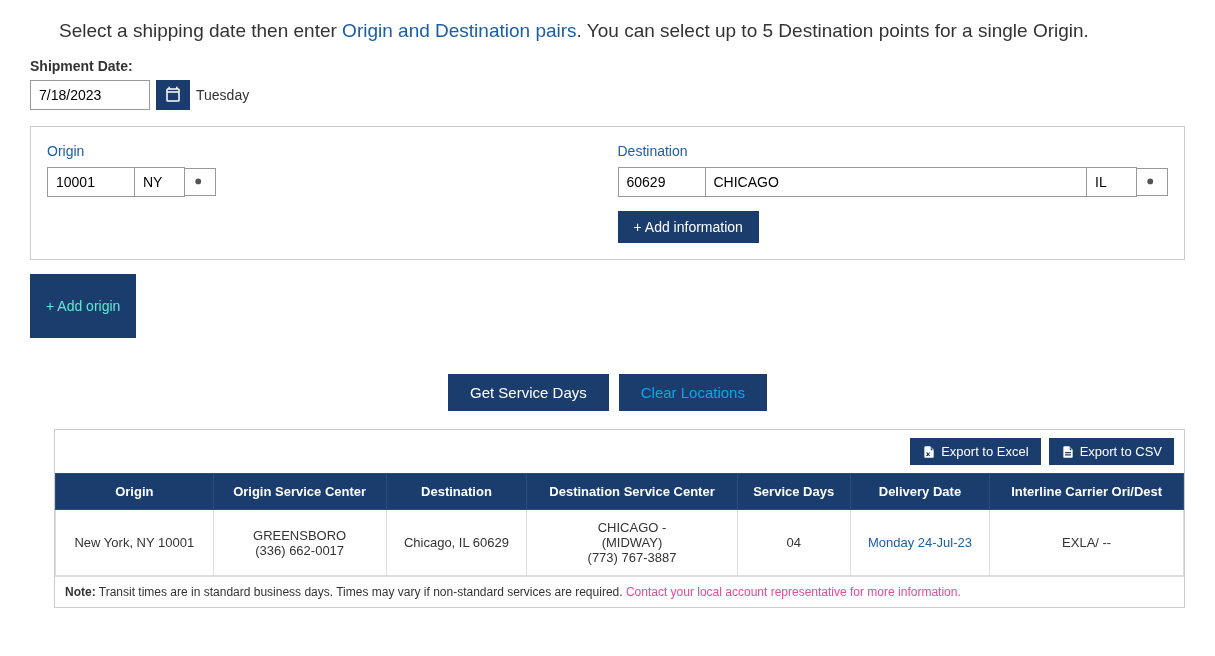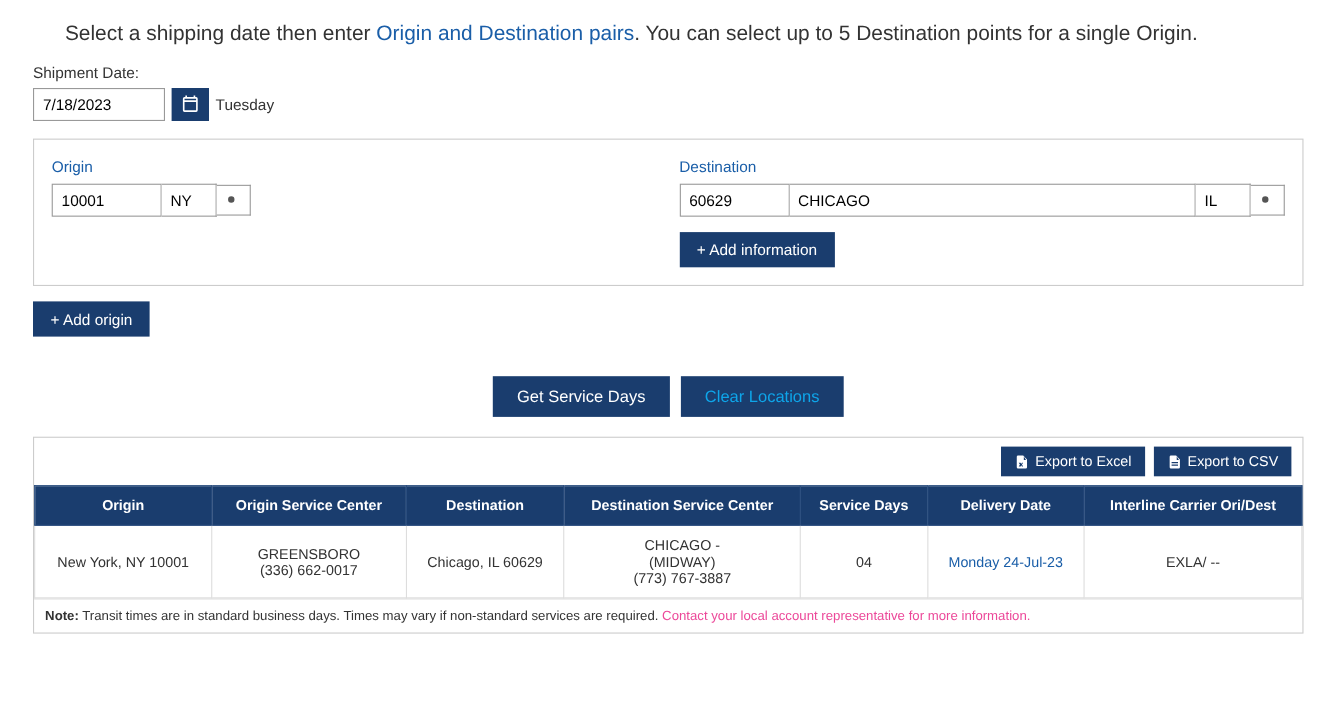--- a/index.html
+++ b/index.html
@@ -2,43 +2,43 @@
 <html><head>
   <meta charset="utf-8">
   <style>
     * { box-sizing: border-box; margin: 0; padding: 0; }
     body { font-family: Arial, sans-serif; font-size: 14px; background: #fff; color: #333; }
     .page { max-width: 1215px; margin: 0 auto; padding: 20px 30px; }
     h1 { text-align: center; font-size: 28px; font-weight: bold; color: #222; margin-bottom: 12px; }
     .subtitle { font-size: 19px; margin-bottom: 16px; color: #333; margin-left: 29px; }
     .subtitle a { color: #1a5ea8; text-decoration: none; }
     .shipment-date-section { margin-bottom: 16px; }
-    .shipment-date-label { font-weight: normal; margin-bottom: 6px; font-size: 14px; }
+    .shipment-date-label { font-weight: bold; margin-bottom: 6px; font-size: 14px; }
     .shipment-date-row { display: flex; align-items: center; gap: 6px; }
     .date-input { border: 1px solid #999; padding: 6px 8px; font-size: 14px; width: 120px; }
     .calendar-btn { background: #1a3d6e; border: none; padding: 6px 8px; cursor: pointer; display: flex; align-items: center; justify-content: center; }
     .calendar-btn svg { width: 18px; height: 18px; fill: #fff; }
     .day-label { font-size: 14px; color: #333; }
     .origin-dest-box { border: 1px solid #ccc; padding: 16px; margin-bottom: 14px; }
     .od-row { display: flex; gap: 20px; align-items: flex-start; }
     .origin-section, .dest-section { flex: 1; }
     .section-label { font-size: 14px; color: #1a5ea8; margin-bottom: 8px; }
     .input-row { display: flex; align-items: center; gap: 0; }
-    .zip-input { border: 1px solid #999; padding: 6px 8px; font-size: 14px; width: 100px; }
+    .zip-input { border: 1px solid #999; padding: 6px 8px; font-size: 14px; width: 88px; }
     .city-input { border: 1px solid #999; border-left: none; padding: 6px 8px; font-size: 14px; flex: 1; }
     .state-input { border: 1px solid #999; border-left: none; padding: 6px 8px; font-size: 14px; width: 50px; }
     .search-btn { border: 1px solid #999; border-left: none; background: #fff; padding: 6px 8px; cursor: pointer; display: flex; align-items: center; }
     .search-btn svg { width: 14px; height: 14px; fill: #555; }
     .add-dest-row { margin-top: 14px; display: flex; justify-content: flex-start; }
     .add-dest-btn { background: #1a3d6e; color: #fff; border: none; padding: 8px 16px; font-size: 14px; cursor: pointer; }
-    .add-origin-btn { background: #1a3d6e; color: #ffffff; border: none; padding: 8px 16px; font-size: 14px; cursor: pointer; margin-bottom: 18px; }
+    .add-origin-btn { background: #1a3d6e; color: #5eead4; border: none; padding: 24px 16px; font-size: 14px; cursor: pointer; margin-bottom: 18px; }
     .action-row { display: flex; justify-content: center; gap: 10px; margin-bottom: 18px; }
     .get-service-btn { background: #1a3d6e; color: #fff; border: none; padding: 10px 22px; font-size: 15px; cursor: pointer; }
     .clear-btn { background: #1a3d6e; color: #0ea5e9; border: none; padding: 10px 22px; font-size: 15px; cursor: pointer; }
-    .results-box { border: 1px solid #ccc; }
+    .results-box { border: 1px solid #ccc; margin-left: 24px; }
     .export-row { display: flex; justify-content: flex-end; gap: 8px; padding: 8px 10px; }
     .export-btn { background: #1a3d6e; color: #fff; border: none; padding: 6px 12px; font-size: 13px; cursor: pointer; display: flex; align-items: center; gap: 5px; }
     .export-btn svg { width: 14px; height: 14px; fill: #fff; }
     table { width: 100%; border-collapse: collapse; }
     thead tr { background: #1a3d6e; color: #fff; }
     thead th { padding: 10px 8px; text-align: center; font-size: 13px; font-weight: bold; border: 1px solid #2a4d7e; }
     tbody tr { background: #fff; }
     tbody td { padding: 10px 8px; text-align: center; font-size: 13px; border: 1px solid #ddd; vertical-align: middle; }
     .delivery-date-link { color: #1a5ea8; text-decoration: none; }
     .note { font-size: 12px; padding: 8px 10px; border-top: 1px solid #ddd; color: #333; }

